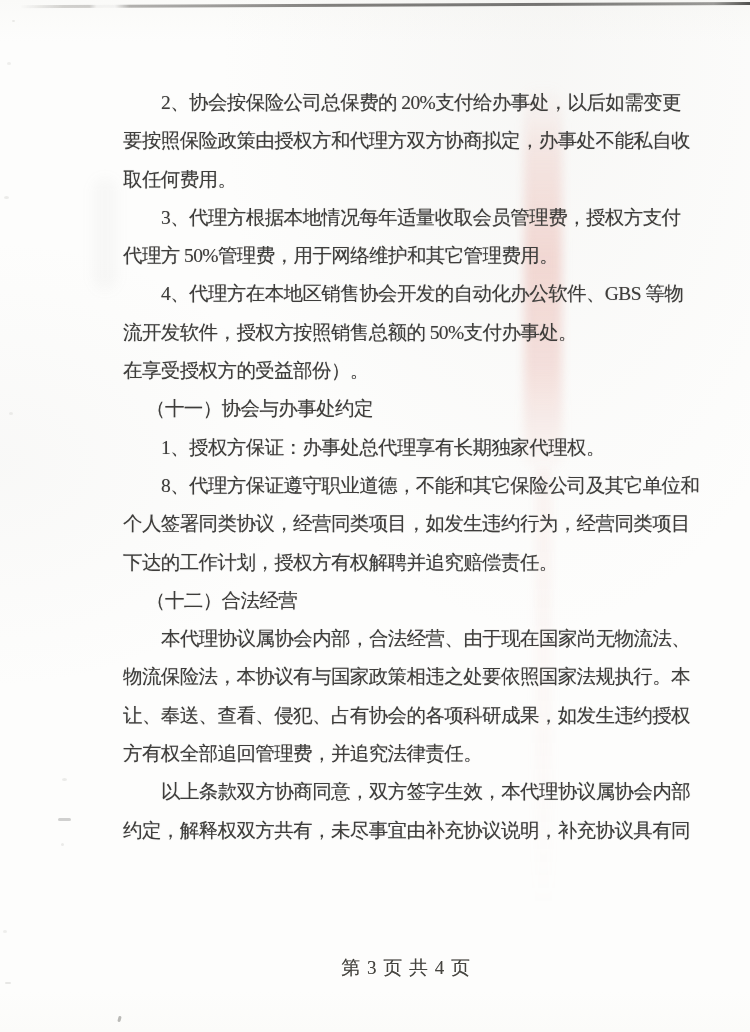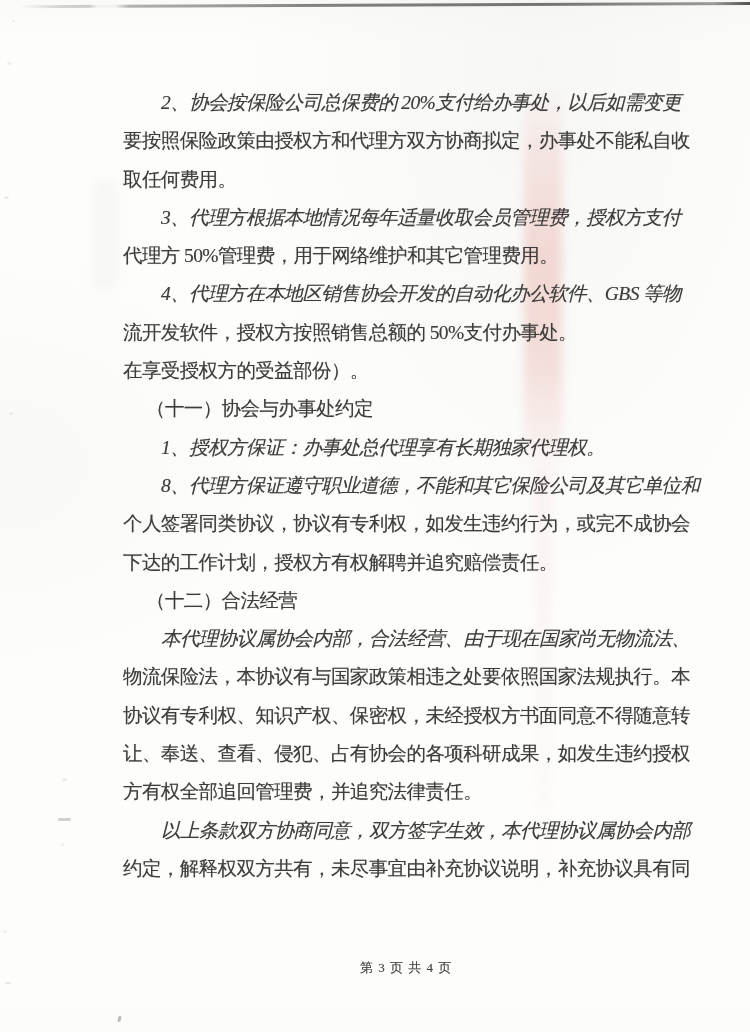--- a/index.html
+++ b/index.html
@@ -81,27 +81,27 @@
 
   
   .doc-text {
     position:absolute; left:123px; top:84px; width:600px;
     color:#3e3d3b;
     font-size:19.5px;
     letter-spacing:-0.6px;
     text-shadow:0 0 0.8px rgba(62,61,59,0.45);
   }
   .line { height:38.3px; line-height:38.3px; white-space:nowrap; }
-  .line.indent  { padding-left:38px;font-style:italic; }
+  .line.indent  { padding-left:38px; }
   .line.heading { padding-left:23px;font-family:Liberation Serif, serif; }
 
   .footer {
     position:absolute; left:123px; top:959px; width:566px; height:18px;
     line-height:18px; text-align:center;
-    font-size:13px; letter-spacing:1px;
+    font-size:19px; letter-spacing:1px;
     color:#45443f;
     text-shadow:0 0 0.6px rgba(69,68,63,0.4);
   }
 </style>
 </head>
 <body>
 
 <div class="page">
 
   <div class="scan-edge-top"></div>
@@ -126,26 +126,25 @@
       <div class="line flush">要按照保险政策由授权方和代理方双方协商拟定，办事处不能私自收</div>
       <div class="line flush">取任何费用。</div>
       <div class="line indent">3、代理方根据本地情况每年适量收取会员管理费，授权方支付</div>
       <div class="line flush">代理方 50%管理费，用于网络维护和其它管理费用。</div>
       <div class="line indent">4、代理方在本地区销售协会开发的自动化办公软件、GBS 等物</div>
       <div class="line flush">流开发软件，授权方按照销售总额的 50%支付办事处。</div>
       <div class="line flush">在享受授权方的受益部份）。</div>
       <div class="line heading">（十一）协会与办事处约定</div>
       <div class="line indent">1、授权方保证：办事处总代理享有长期独家代理权。</div>
       <div class="line indent">8、代理方保证遵守职业道德，不能和其它保险公司及其它单位和</div>
-      <div class="line flush">个人签署同类协议，协议有专利权，如发生违约行为，或完不成协会</div>
+      <div class="line flush">个人签署同类协议，经营同类项目，如发生违约行为，经营同类项目</div>
       <div class="line flush">下达的工作计划，授权方有权解聘并追究赔偿责任。</div>
       <div class="line heading">（十二）合法经营</div>
       <div class="line indent">本代理协议属协会内部，合法经营、由于现在国家尚无物流法、</div>
       <div class="line flush">物流保险法，本协议有与国家政策相违之处要依照国家法规执行。本</div>
-      <div class="line flush">协议有专利权、知识产权、保密权，未经授权方书面同意不得随意转</div>
       <div class="line flush">让、奉送、查看、侵犯、占有协会的各项科研成果，如发生违约授权</div>
       <div class="line flush">方有权全部追回管理费，并追究法律责任。</div>
       <div class="line indent">以上条款双方协商同意，双方签字生效，本代理协议属协会内部</div>
       <div class="line flush">约定，解释权双方共有，未尽事宜由补充协议说明，补充协议具有同</div>
     </div>
 
   <div class="footer">第 3 页 共 4 页</div>
 
 </div>
 

